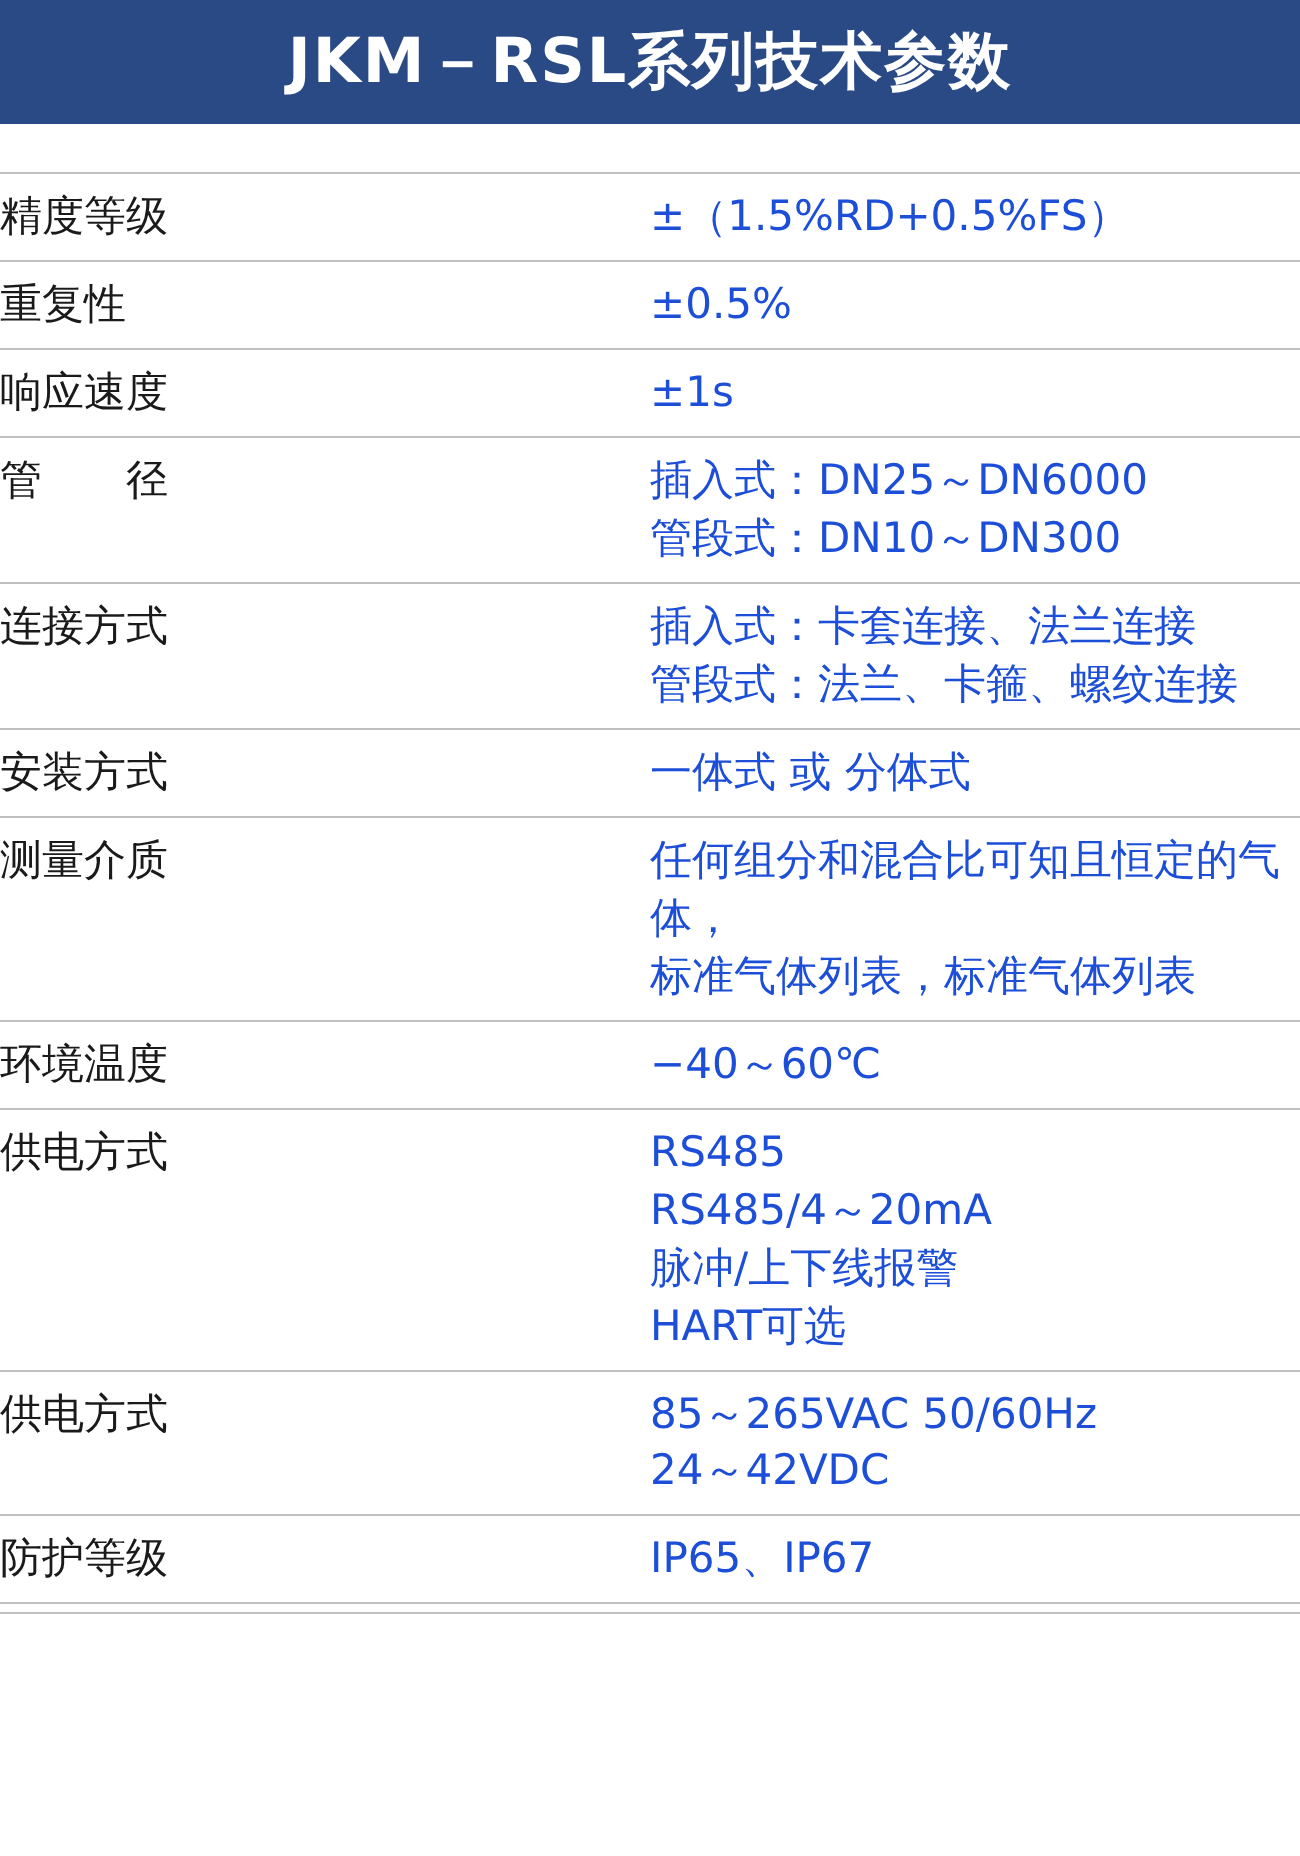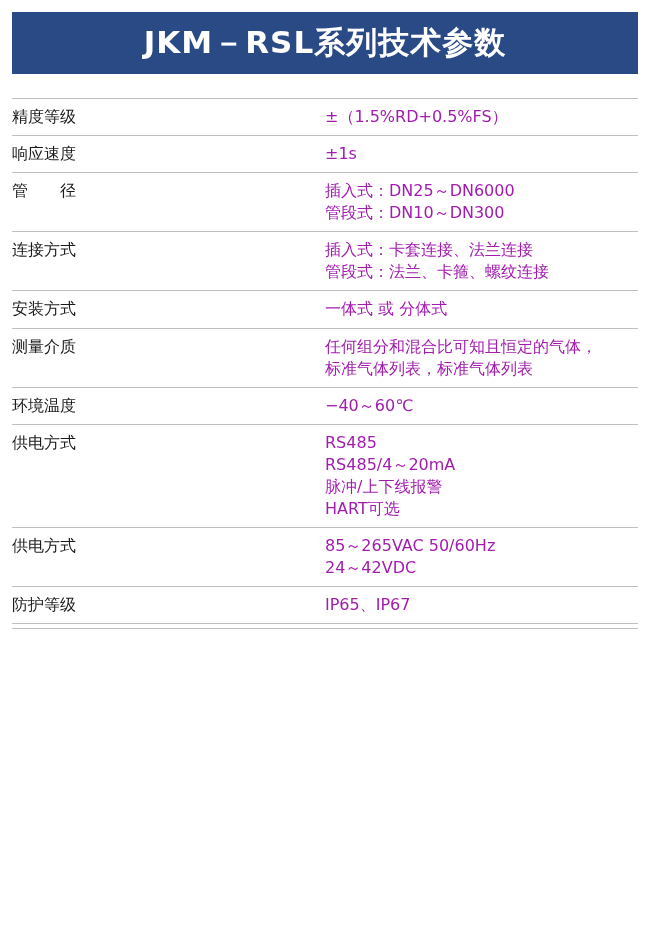--- a/index.html
+++ b/index.html
@@ -12,21 +12,21 @@
     background: #ffffff;
     font-family: "DejaVu Sans", "Liberation Sans", sans-serif;
     color: #1a1a1a;
     overflow: hidden;
   }
   .sheet {
     position: relative;
     width: 650px;
     height: 928px;
     box-sizing: border-box;
-    padding: 12px;
+    padding: 0;
   }
   .title-bar {
     height: 62px;
     background: #2a4a86;
     display: flex;
     align-items: center;
     justify-content: center;
     margin: 0 0 0 0;
   }
   .title-text {
@@ -39,34 +39,34 @@
   }
   table.spec {
     width: 100%;
     border-collapse: collapse;
     table-layout: fixed;
   }
   table.spec td {
     border-bottom: 1px solid #bfbfbf;
     vertical-align: top;
     padding: 7px 0 7px 0;
-    font-size: 16px;
+    font-size: 21px;
     line-height: 1.38;
   }
   td.label {
     width: 160px;
     padding-left: 16px;
     padding-right: 6px;
     color: #1a1a1a;
     white-space: pre;
   }
   td.value {
     padding-left: 6px;
     padding-right: 8px;
-    color: #a21caf;
+    color: #1d4ed8;
     white-space: pre-line;
   }
   .spacer-row td {
     border-bottom: none;
     height: 10px;
     padding: 0;
   }
   .bottom-rule {
     border-top: 1px solid #bfbfbf;
     margin-top: 4px;
@@ -83,20 +83,24 @@
 
   <table class="spec">
     <tbody>
       <tr class="spacer-row">
           <td colspan="2"></td>
         </tr>
 
       <tr>
         <td class="label">精度等级</td>
         <td class="value">±（1.5%RD+0.5%FS）</td>
+      </tr>
+      <tr>
+        <td class="label">重复性</td>
+        <td class="value">±0.5%</td>
       </tr>
       <tr>
         <td class="label">响应速度</td>
         <td class="value">±1s</td>
       </tr>
       <tr>
         <td class="label">管　　径</td>
         <td class="value">插入式：DN25～DN6000
 管段式：DN10～DN300</td>
       </tr>

